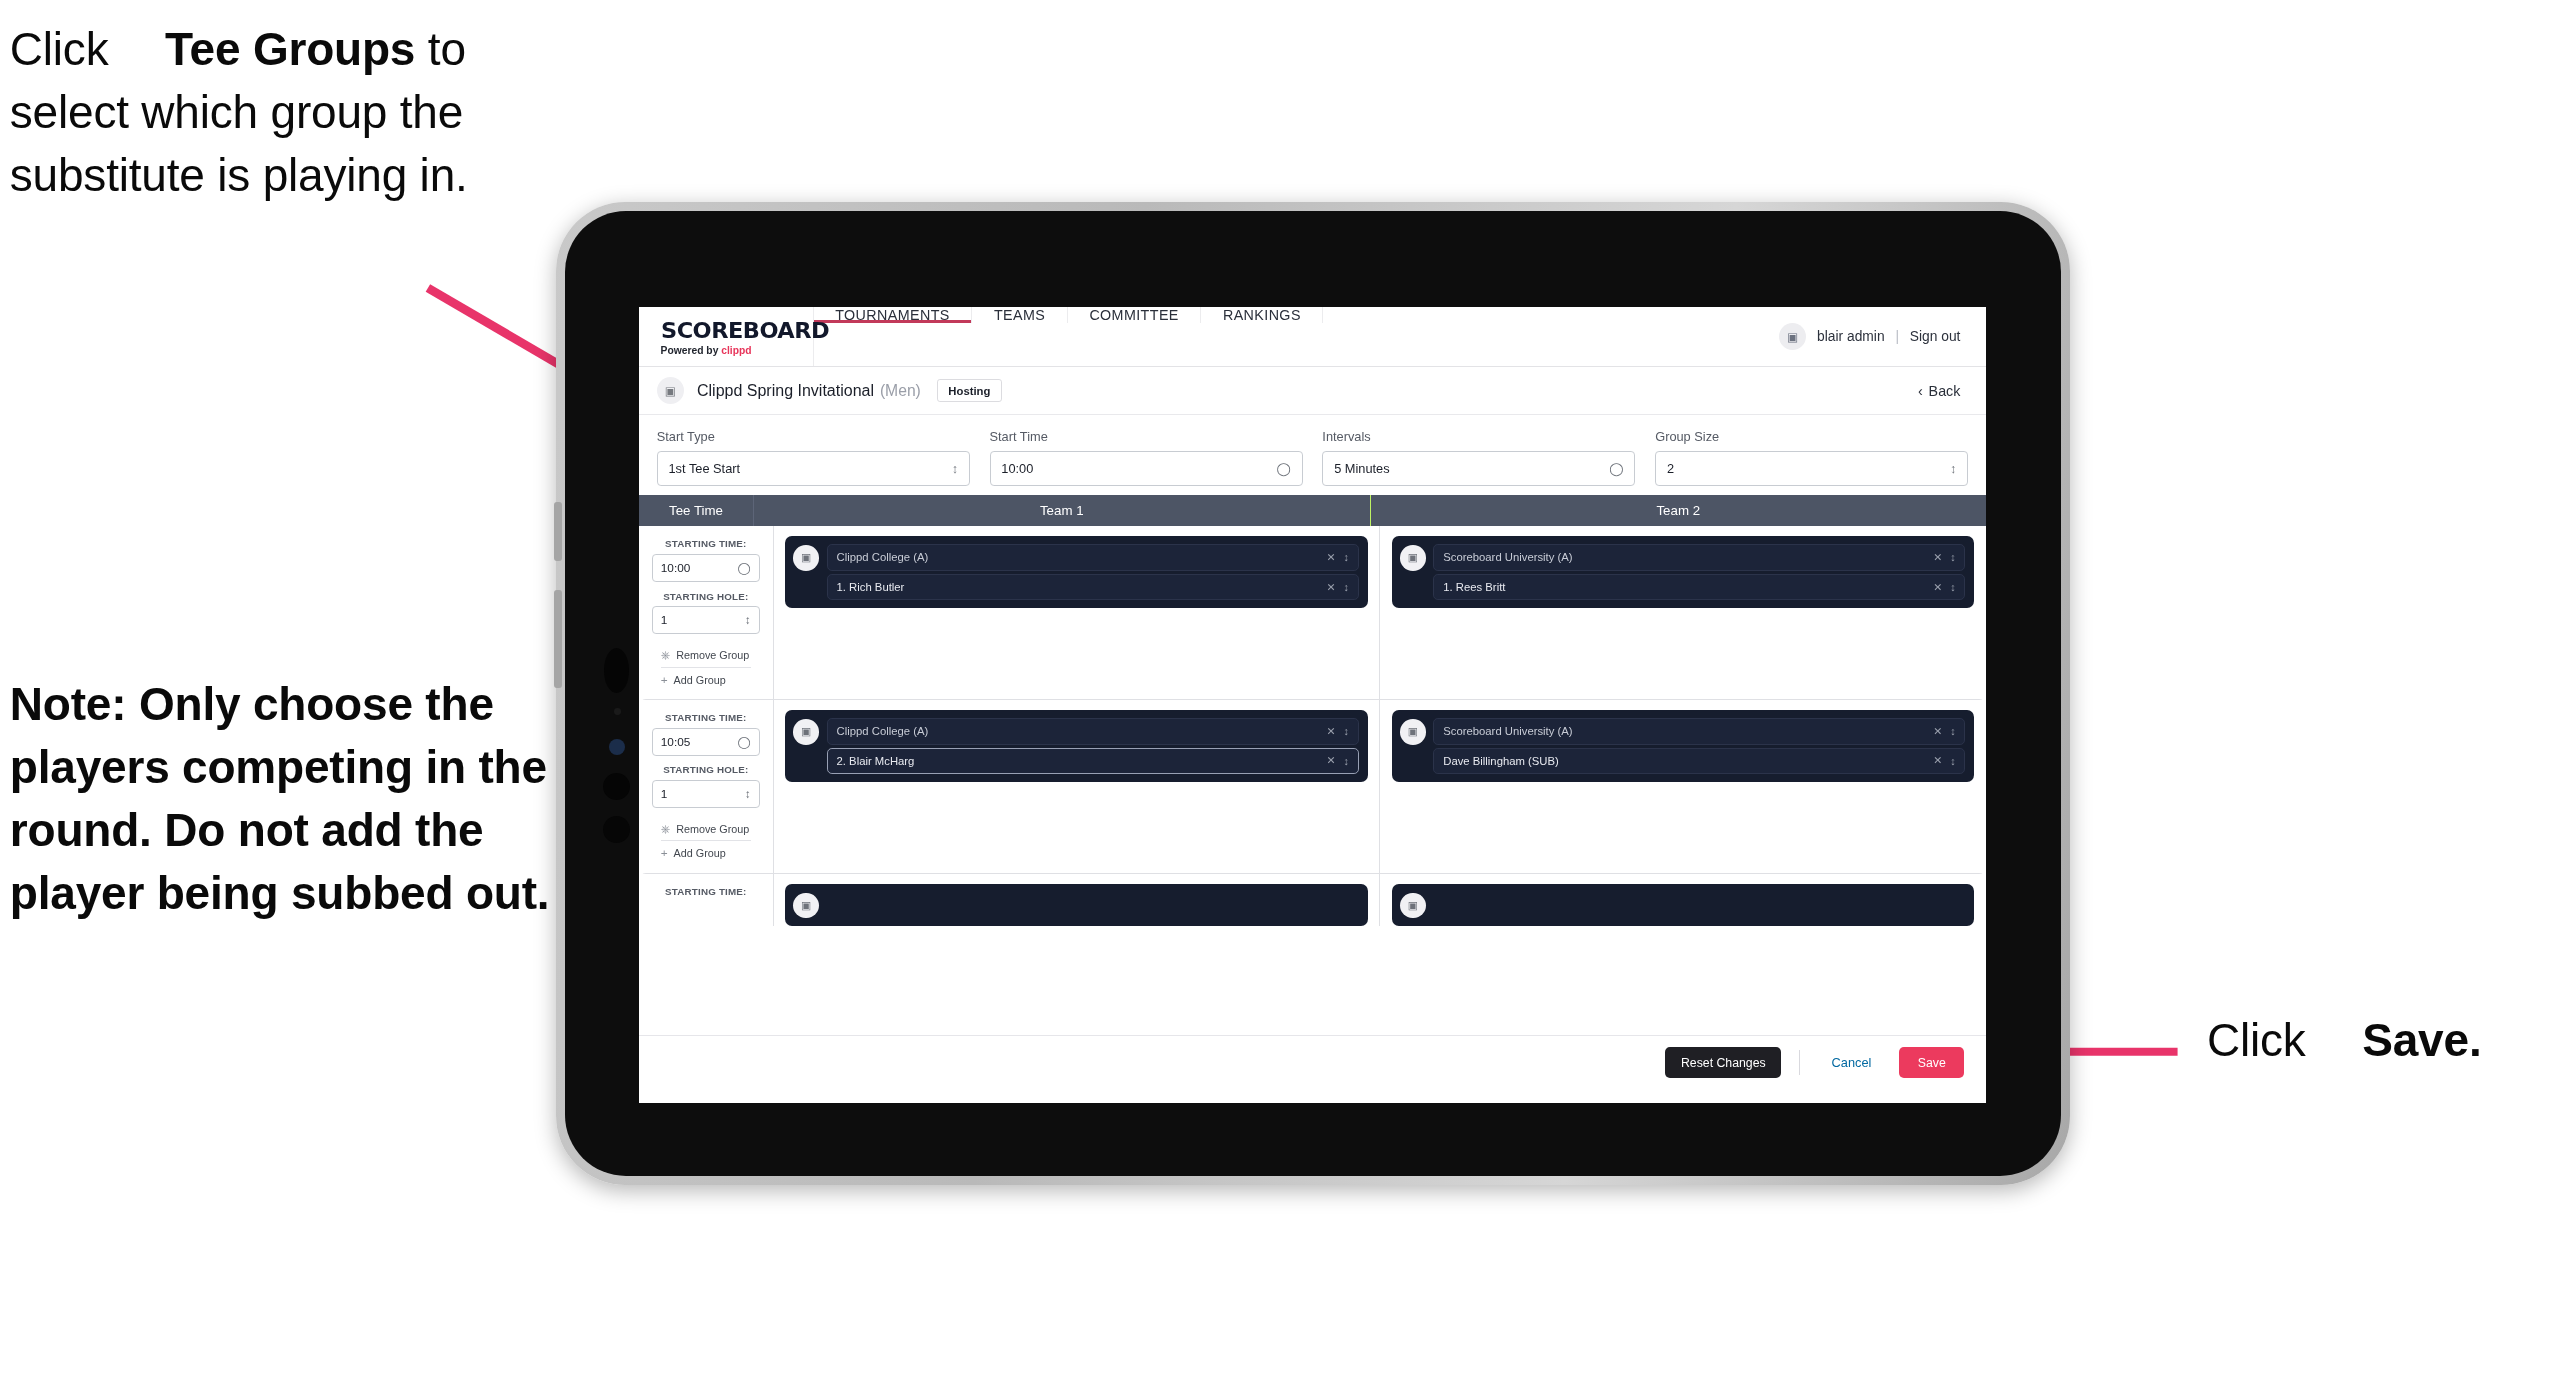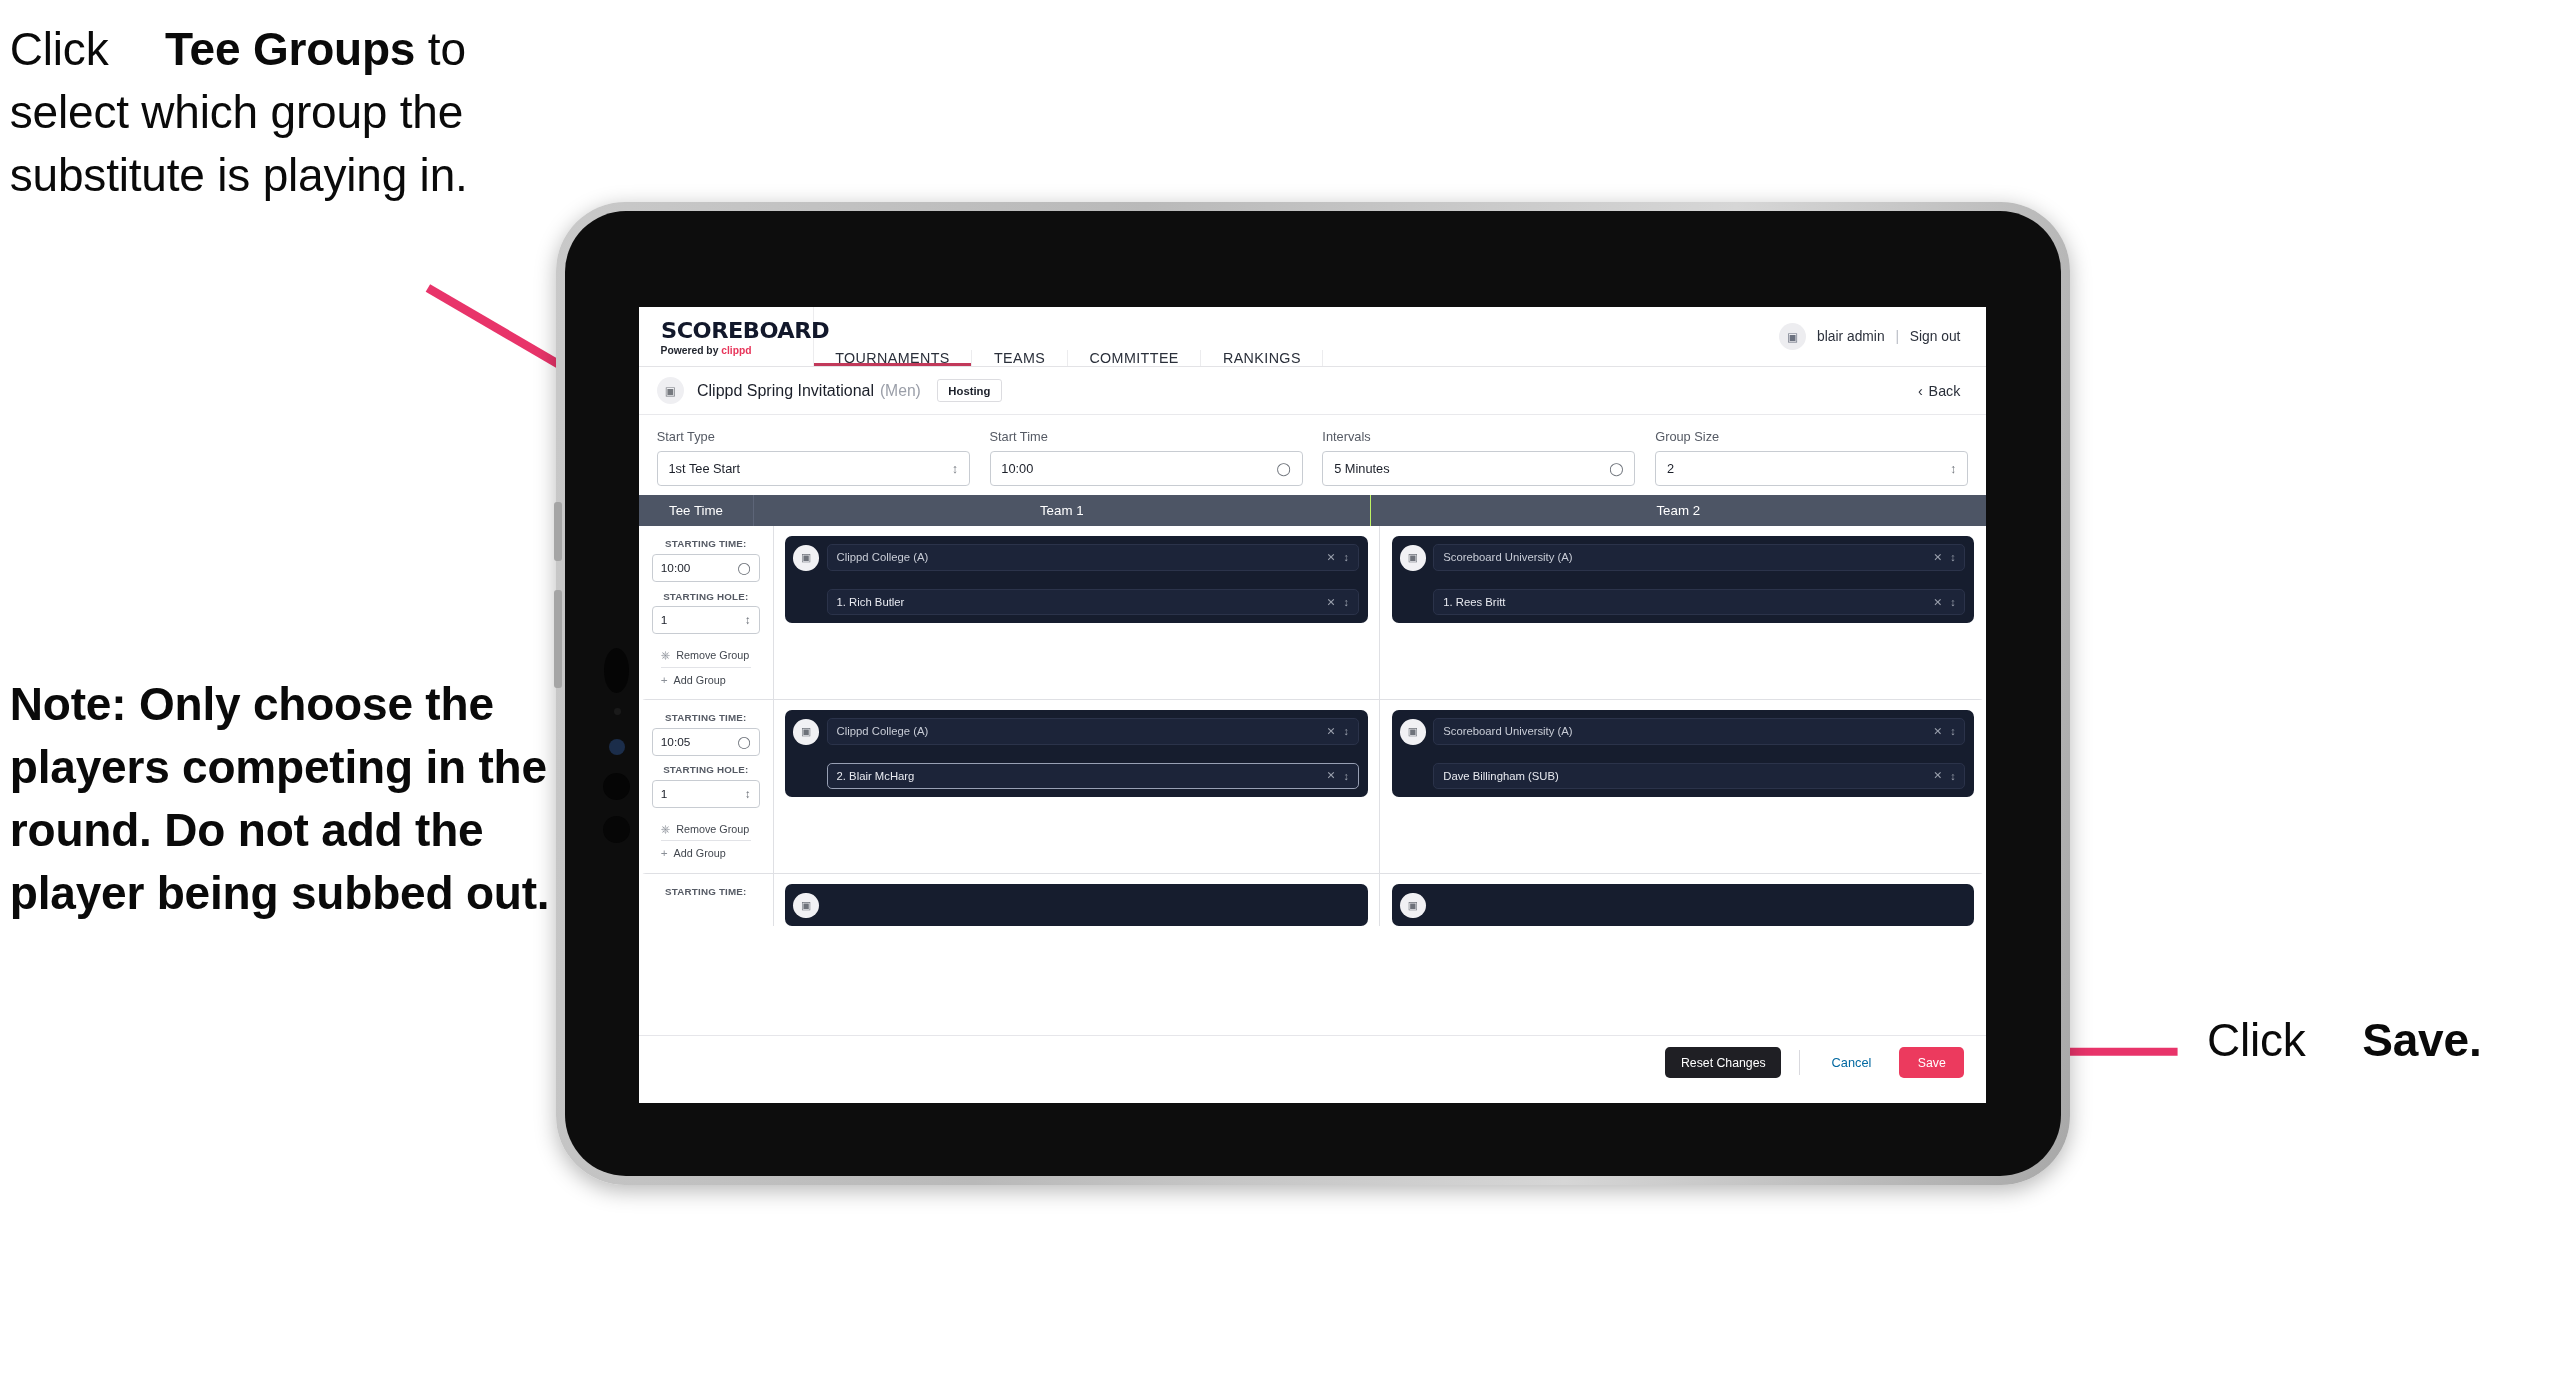--- a/index.html
+++ b/index.html
@@ -77,21 +77,21 @@
     padding-left:21.6px;
     border-right:1px solid #ececee;
   }
   .brand-name{
     font-weight:bold;font-size:21.6px;letter-spacing:-0.5px;
     color:#12182b;font-family:"DejaVu Sans", sans-serif;
     transform:scaleX(1.04);transform-origin:left;
   }
   .brand-sub{font-size:10.3px;color:#22262f;margin-top:2px;font-weight:bold;}
   .brand-sub .cl{color:#e8355a;}
-  .navtabs{display:flex;align-items:flex-end;}
+  .navtabs{display:flex;align-items:flex-start;}
   .navtab{
     display:flex;align-items:center;
     padding:0 21.6px;
     font-size:14.3px;color:#2a2f3a;letter-spacing:0.4px;
     border-right:1px solid #ececee;
     cursor:pointer;
   }
   .navtab.active{box-shadow:inset 0 -2.9px 0 #c2395a;font-weight:500;}
   .navright{
     margin-left:auto;display:flex;align-items:center;gap:10.8px;padding-right:25.6px;
@@ -171,21 +171,21 @@
   .cell-team:last-child{border-right:none;}
   .teamcard{
     background:#161d2e;border-radius:6.9px;padding:7.9px 8.8px 7.9px 0;
     display:flex;align-items:flex-start;position:relative;
   }
   .tc-badge{
     width:25.6px;height:25.6px;border-radius:50%;background:#f1f1f4;
     display:flex;align-items:center;justify-content:center;
     font-size:10.8px;color:#6e727a;flex:0 0 25.6px;margin:1px 7.9px 0 7.9px;
   }
-  .tc-rows{flex:1;display:flex;flex-direction:column;gap:18px;}
+  .tc-rows{flex:1;display:flex;flex-direction:column;gap:3px;}
   .trow{
     background:#1c2439;border:1px solid #2b334a;border-radius:4.9px;
     height:24.6px;display:flex;align-items:center;padding:0 8.8px;
     font-size:11.3px;color:#c8ccd6;
   }
   .trow.player{color:#e8eaf0;}
   .trow.highlight{border-color:#98a0b4;}
   .trow .nm{flex:1;white-space:nowrap;overflow:hidden;text-overflow:ellipsis;}
   .trow .acts{display:flex;align-items:center;gap:7.9px;color:#9aa0ad;font-size:10.8px;}
 

